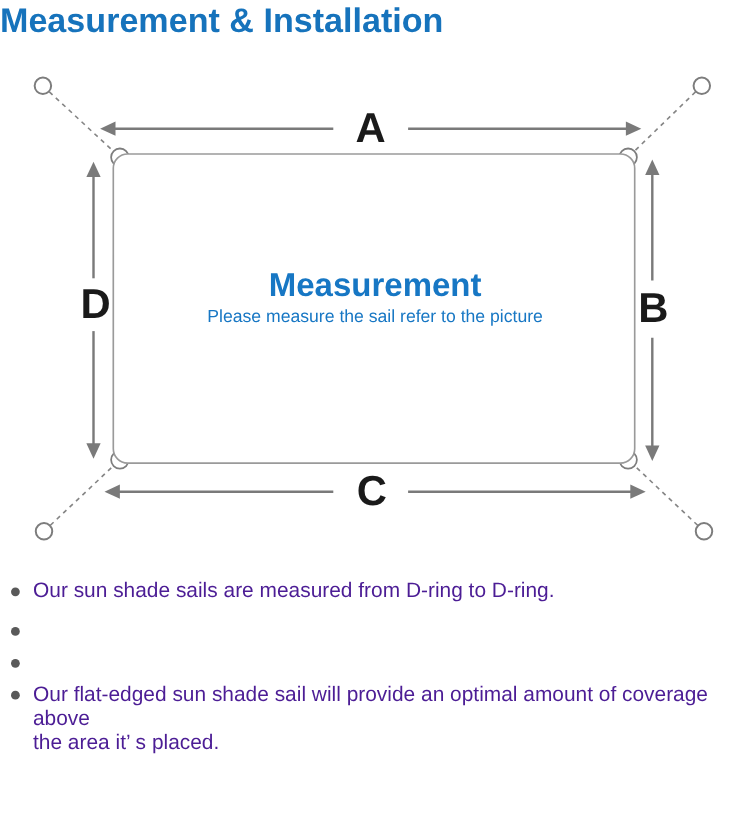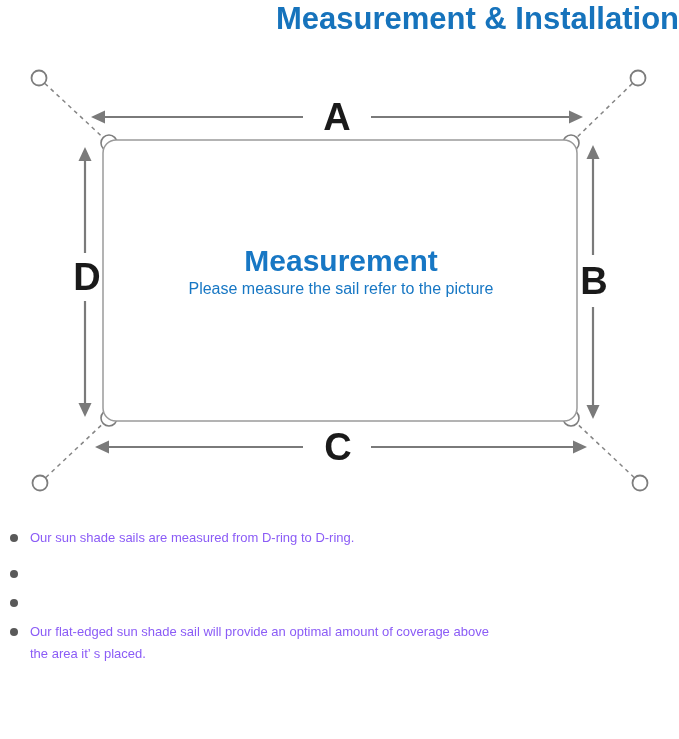--- a/index.html
+++ b/index.html
@@ -7,21 +7,21 @@
     position: relative;
     width: 679px;
     height: 739px;
     background: #ffffff;
     font-family: "Liberation Sans", sans-serif;
     overflow: hidden;
   }
   .page-title {
     margin: 0;
     padding-top: 2px;
-    text-align: right;
+    text-align: left;
     font-size: 31px;
     line-height: 34px;
     font-weight: bold;
     color: #1673bc;
   }
   .diagram {
     position: absolute;
     top: 55px;
     left: 0;
   }
@@ -56,23 +56,23 @@
   }
   .dot {
     flex: 0 0 auto;
     width: 8px;
     height: 8px;
     border-radius: 50%;
     background: #595959;
     margin: 7px 12px 0 0;
   }
   .note-text {
-    font-size: 13px;
+    font-size: 19px;
     line-height: 22px;
-    color: #8b5cf6;
+    color: #4c1d95;
     white-space: pre-line;
   }
 </style>
 </head>
 <body>
 
 <div class="page">
 
   <h1 class="page-title">Measurement &amp; Installation</h1>
 

